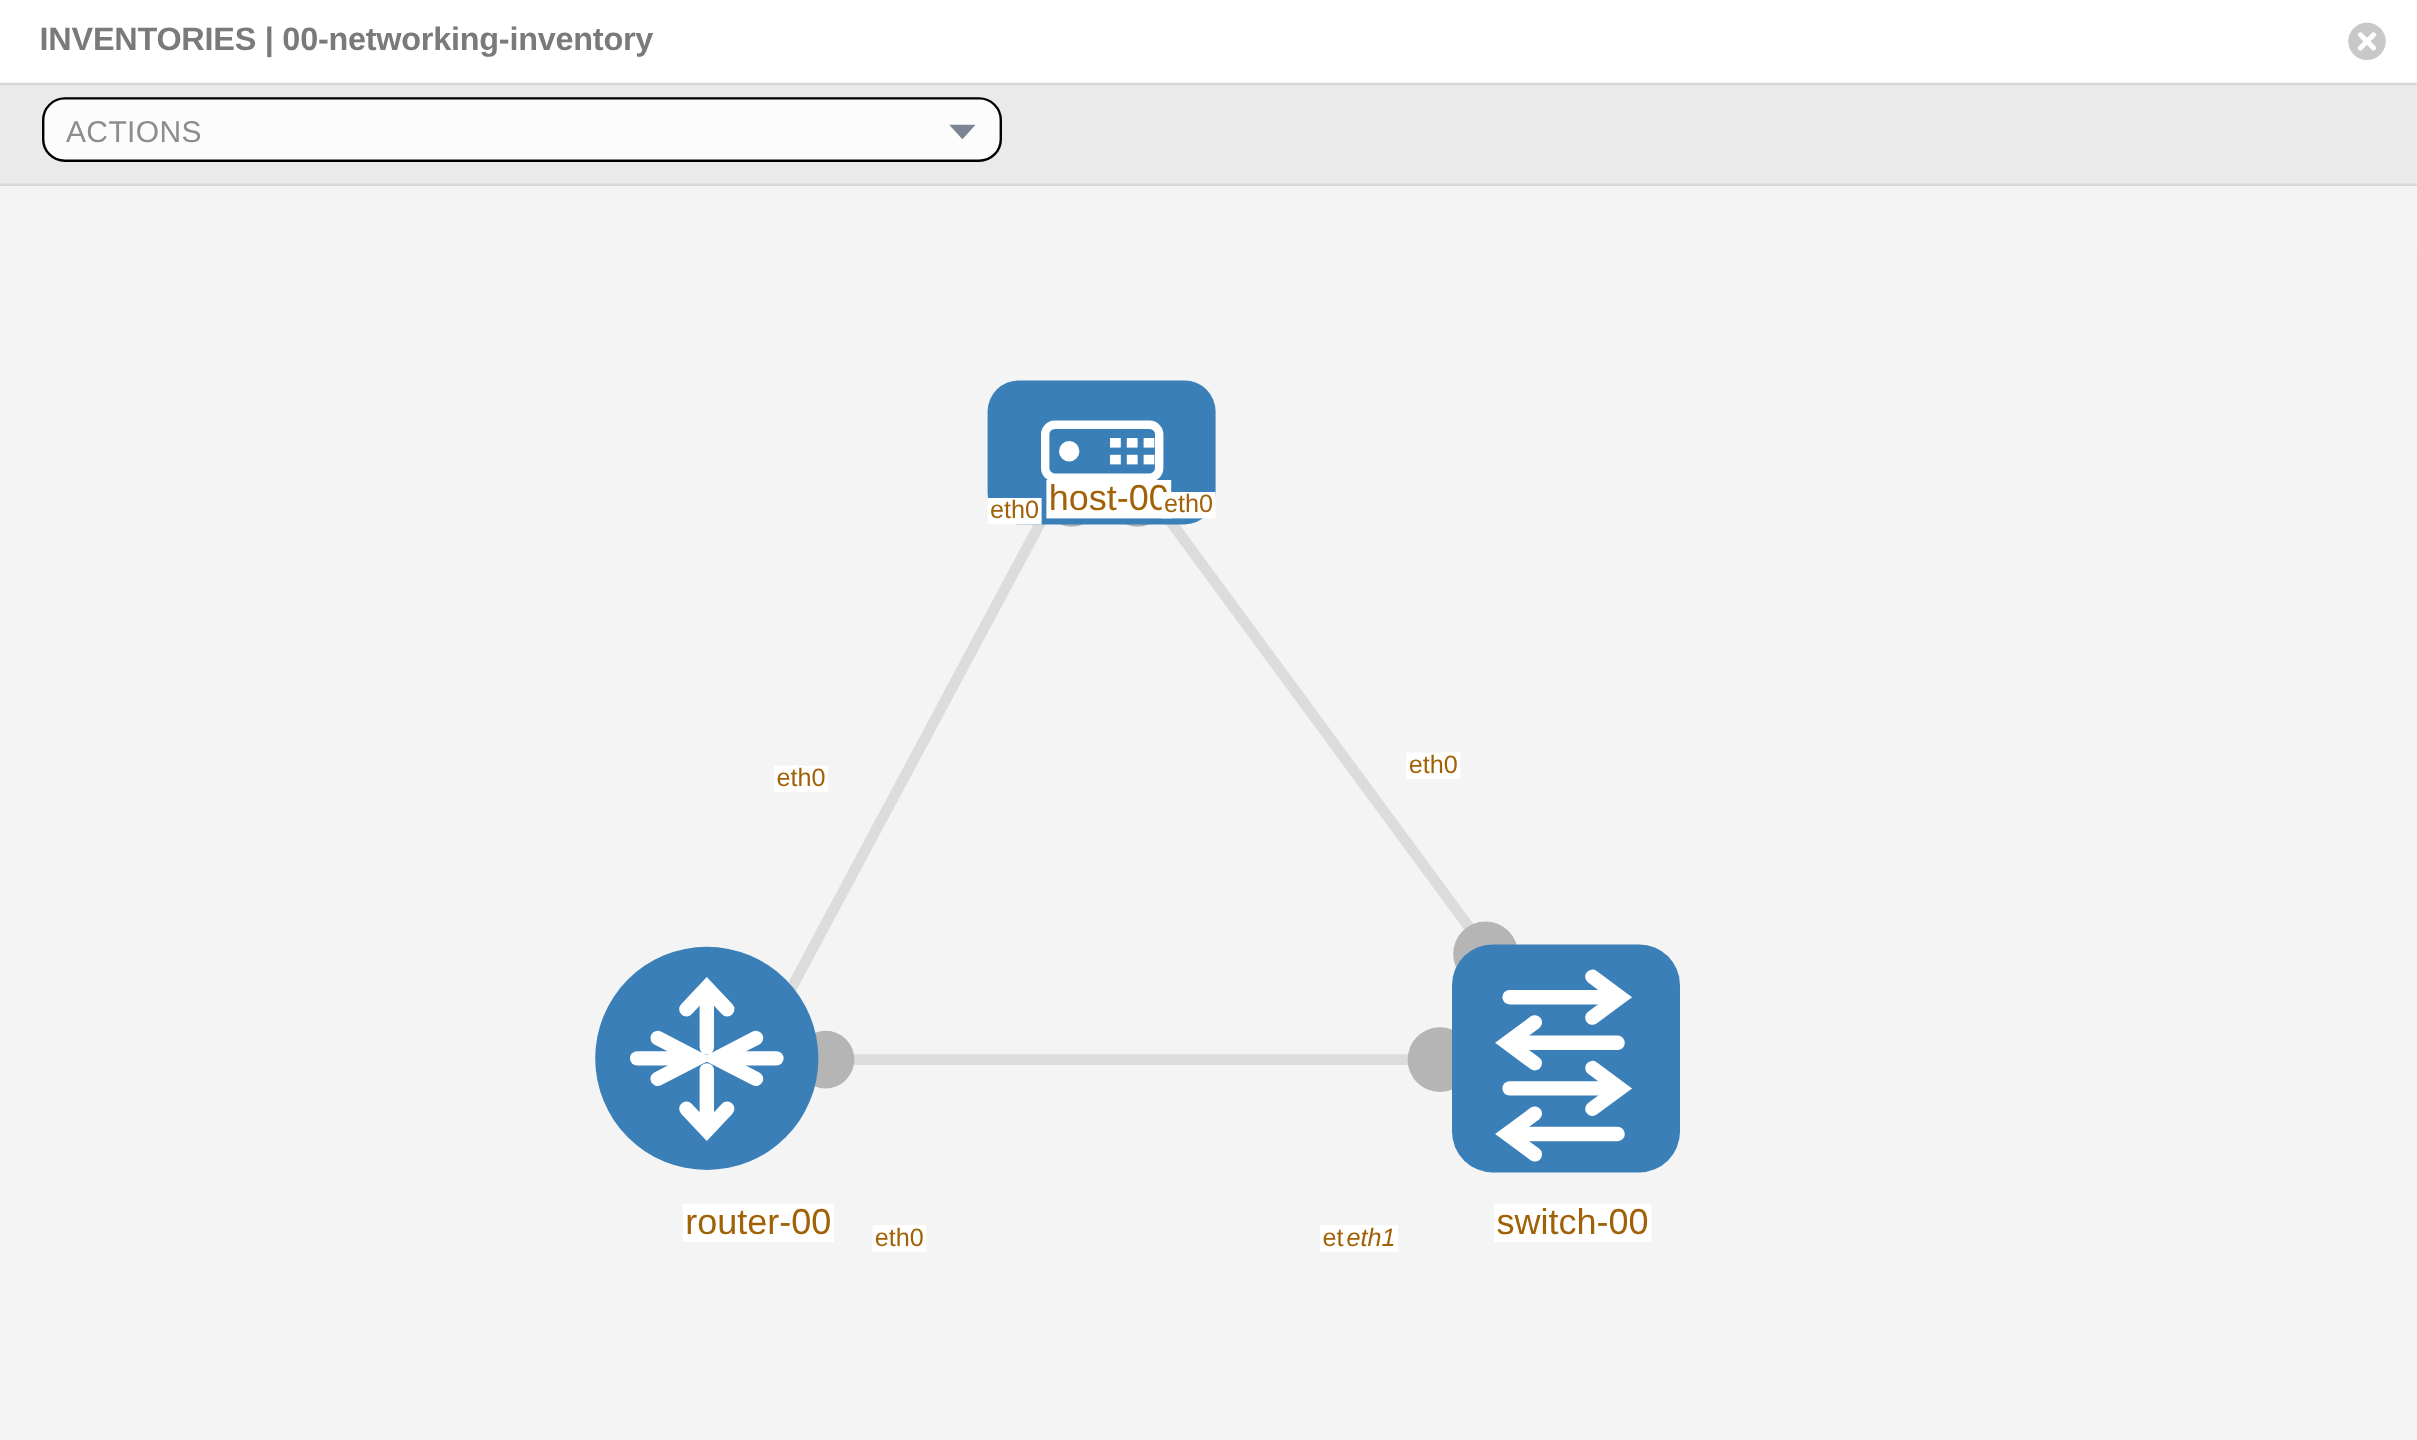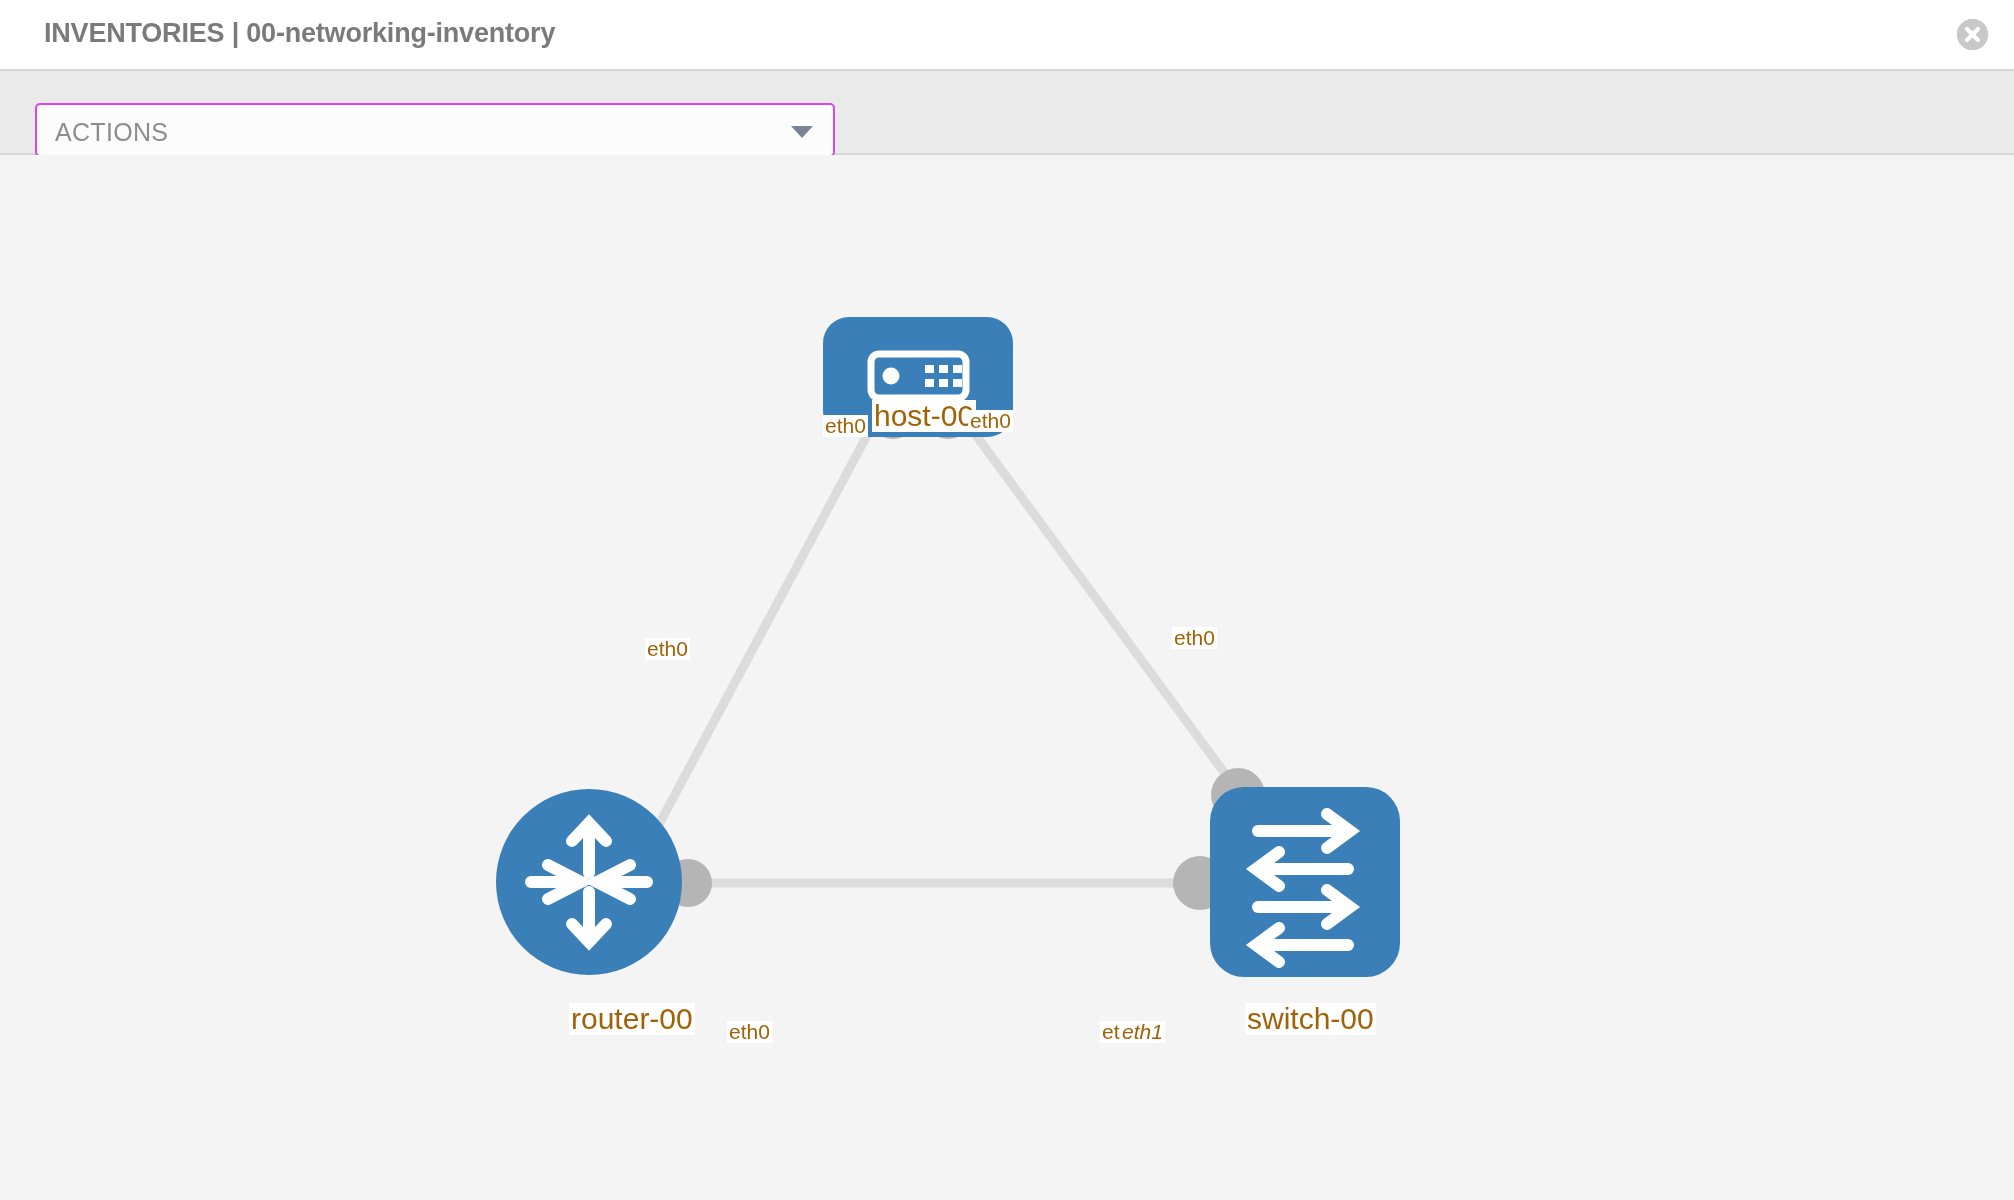--- a/index.html
+++ b/index.html
@@ -30,21 +30,20 @@
   }
   .header-title {
     position: absolute;
     left: 33px;
     top: 18px;
     font-size: 27px;
     font-weight: bold;
     color: #7a7a7a;
     letter-spacing: -0.2px;
     white-space: nowrap;
-    margin-left: 11px;
   }
   .close-btn {
     position: absolute;
     right: 26px;
     top: 19px;
     width: 31px;
     height: 31px;
     border-radius: 50%;
     background: #c8c8c8;
     cursor: pointer;
@@ -58,26 +57,26 @@
     width: 2014px;
     height: 86px;
     background: #eaeaea;
     border-top: 2px solid #d7d7d7;
     border-bottom: 2px solid #d7d7d7;
     box-sizing: border-box;
   }
   .actions-select {
     position: absolute;
     left: 35px;
-    top: 32px;
+    top: 10px;
     width: 800px;
     height: 54px;
     background: #fcfcfc;
-    border: 2px solid #d946ef;
-    border-radius: 5px;
+    border: 2px solid #000000;
+    border-radius: 19px;
     box-sizing: border-box;
     cursor: pointer;
   }
   .actions-select .sel-label {
     position: absolute;
     left: 18px;
     top: 13px;
     font-size: 25px;
     color: #8d8d8d;
     letter-spacing: 0.3px;

